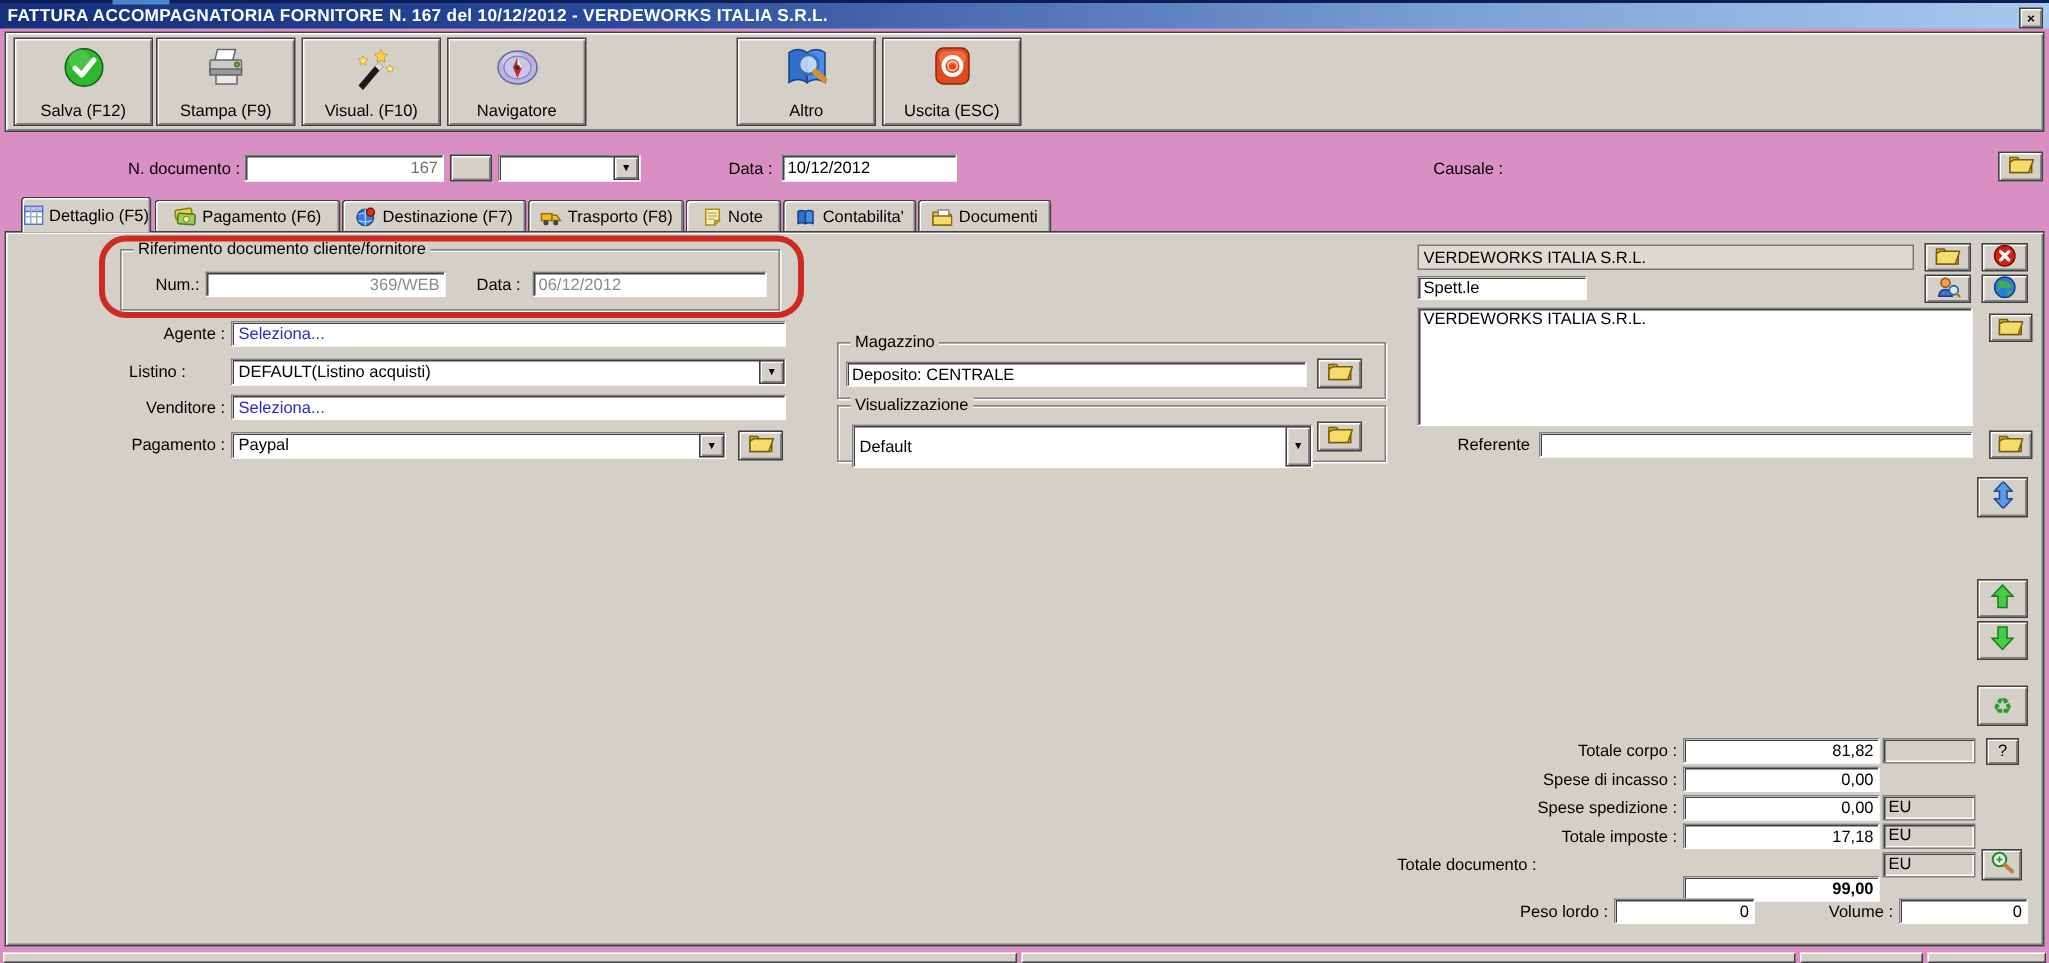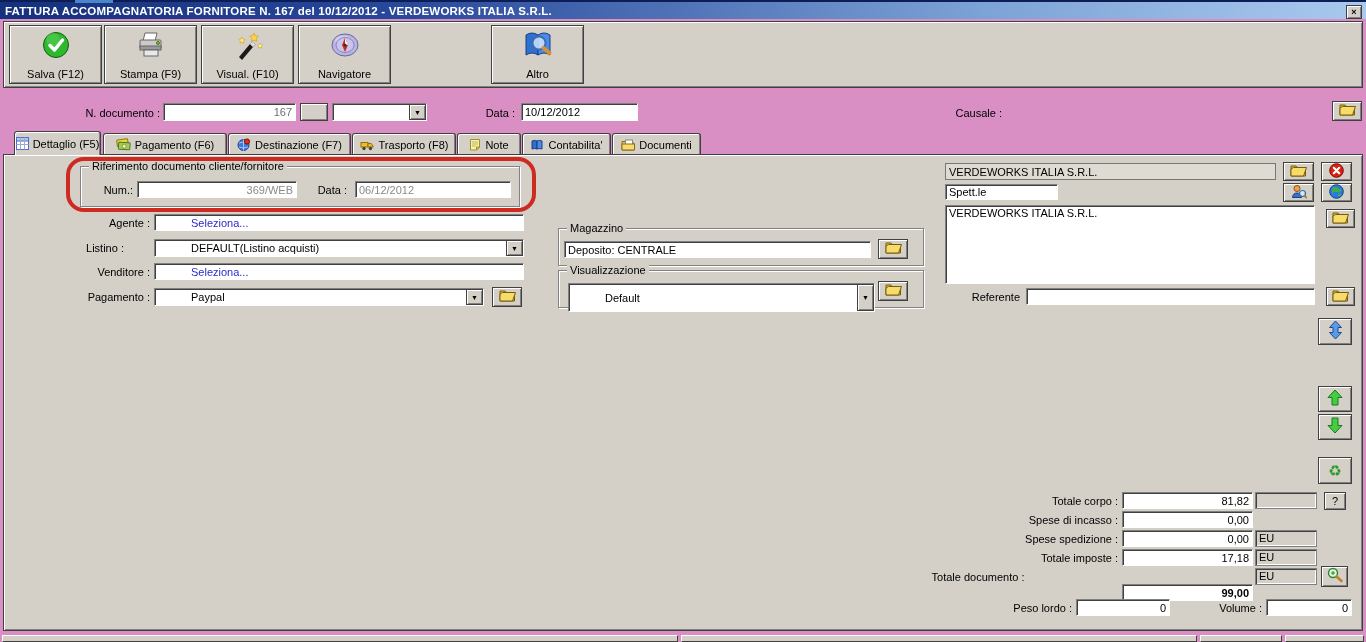--- a/index.html
+++ b/index.html
@@ -5,21 +5,21 @@
   * { margin:0; padding:0; box-sizing:border-box; }
   html,body { width:1366px; height:642px; overflow:hidden; }
   body { background:#d98fc4; font-family:"Liberation Sans", sans-serif; font-size:11px; color:#000; }
   #app { position:relative; width:1366px; height:642px; }
   .btn3d { background:#d4d0c8; border:1px solid #404040; box-shadow: inset 1px 1px 0 #ffffff, inset -1px -1px 0 #808080; cursor:pointer; }
   .abs { position:absolute; }
   .lbl { position:absolute; color:#000; white-space:nowrap; }
   .input { position:absolute; background:#fff; border:1px solid; border-color:#808080 #fff #fff #808080; box-shadow: inset 1px 1px 0 #404040; font-family:"Liberation Sans",sans-serif; font-size:11px; padding:0 3px; outline:none; }
   .input.rt { text-align:right; }
   .input.grey { color:#8a8a8a; }
-  .combo { position:absolute; background:#fff; border:1px solid; border-color:#808080 #fff #fff #808080; box-shadow: inset 1px 1px 0 #404040; display:flex; align-items:center;padding-left:32px; }
+  .combo { position:absolute; background:#fff; border:1px solid; border-color:#808080 #fff #fff #808080; box-shadow: inset 1px 1px 0 #404040; display:flex; align-items:center; }
   .combo .val { flex:1; padding:0 4px; white-space:nowrap; overflow:hidden; }
   .combo .dd { width:17px; align-self:stretch; background:#d4d0c8; border:1px solid #404040; box-shadow: inset 1px 1px 0 #fff, inset -1px -1px 0 #808080; font-size:7px; display:flex; align-items:center; justify-content:center; cursor:pointer; }
   .iconbtn { position:absolute; display:flex; align-items:center; justify-content:center; }
   .groupbox { position:absolute; border:1px solid #828282; box-shadow: 1px 1px 0 #fff inset, 1px 1px 0 #fff; }
   .groupbox .legend { position:absolute; top:-7px; left:8px; background:#d4d0c8; padding:0 3px; white-space:nowrap; }
   .blue { color:#2a2ac8; }
 
   
   .titlebar { position:absolute; left:0; top:0; width:1366px; height:19px; background:linear-gradient(90deg,#15307c 0%,#29499c 30%,#7ca3d6 72%,#a9c9ee 100%); border-top:2px solid #0d1d56; }
   .titlebar .ttl { position:absolute; left:5px; top:3px; color:#fff; font-weight:bold; font-size:11.5px; letter-spacing:.2px; }
@@ -130,20 +130,31 @@
     <button class="toolbtn btn3d" style="left:487px">
       <span class="ic">
           <svg width="34" height="30" viewBox="0 0 34 30">
             <path d="M5 5 Q11 1 17 5 L17 25 Q11 21 5 25 Z" fill="#2f6fd0" stroke="#1a3f80"></path>
             <path d="M29 5 Q23 1 17 5 L17 25 Q23 21 29 25 Z" fill="#4a8ae8" stroke="#1a3f80"></path>
             <circle cx="18" cy="13" r="6.5" fill="#cfe4ff" fill-opacity=".85" stroke="#3a6fb0" stroke-width="2"></circle>
             <path d="M22.5 18 l6 5" stroke="#d89030" stroke-width="4" stroke-linecap="round"></path>
           </svg>
         </span>
       <span class="tl">Altro</span>
+    </button>
+    <button class="toolbtn btn3d" style="left:584px">
+      <span class="ic">
+          <svg width="28" height="28" viewBox="0 0 28 28">
+            <rect x="3" y="2" width="22" height="24" rx="5" fill="#e0481e" stroke="#8a2808"></rect>
+            <rect x="5" y="4" width="18" height="9" rx="4" fill="#f07a52" opacity=".75"></rect>
+            <circle cx="14" cy="14" r="6" fill="none" stroke="#fff" stroke-width="2.6"></circle>
+            <circle cx="14" cy="14" r="3" fill="none" stroke="#ffd0c0" stroke-width="1"></circle>
+          </svg>
+        </span>
+      <span class="tl">Uscita (ESC)</span>
     </button>
   </div>
 
   <span class="lbl" style="left:50px;top:107px;width:110px;text-align:right">N. documento :</span>
   <input class="input rt grey" style="left: 163px; top: 103px; width: 133px; height: 18px; color: rgb(112, 112, 112);" value="167">
   <button class="btn3d abs" style="left:300px;top:103px;width:28px;height:18px"></button>
   <div class="combo" style="left:332px;top:103px;width:95px;height:18px">
     <span class="val"></span>
     <span class="dd">▼</span>
   </div>

